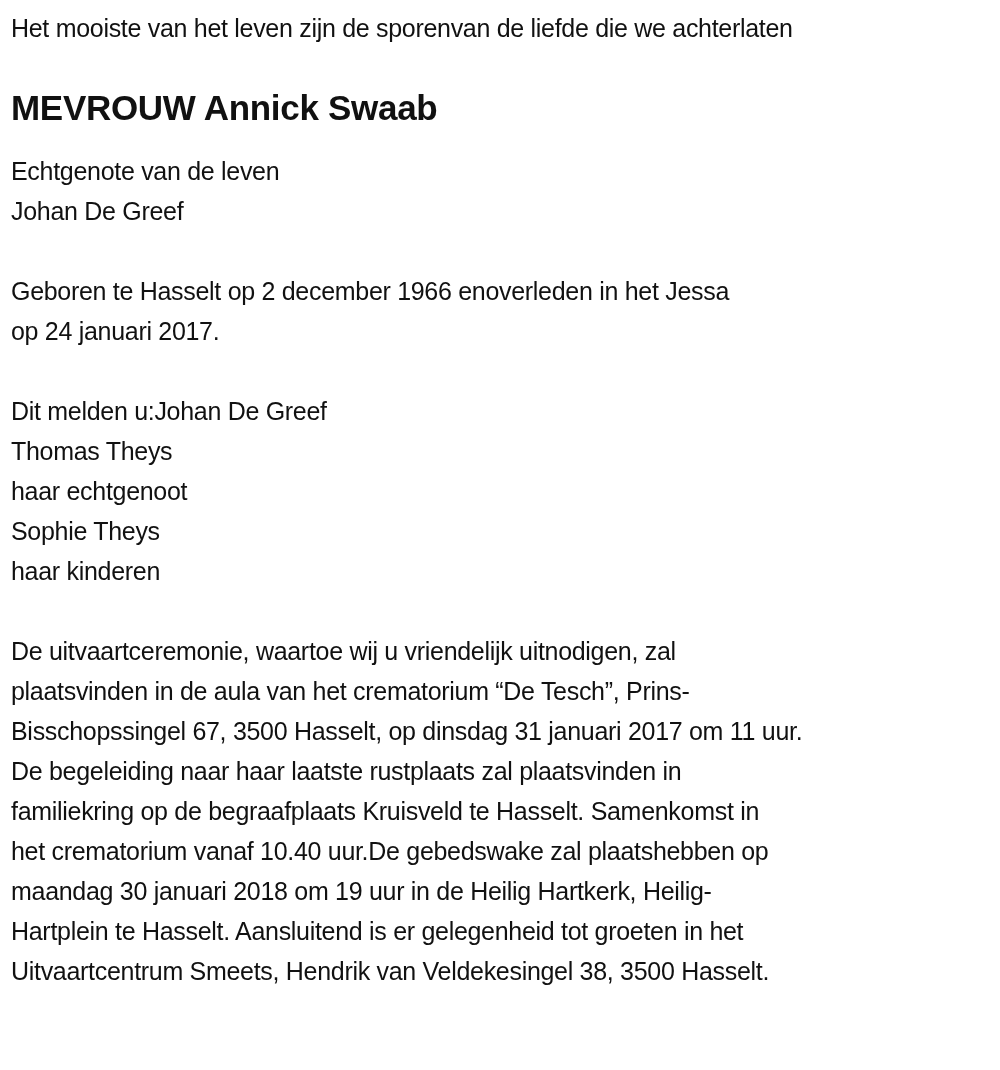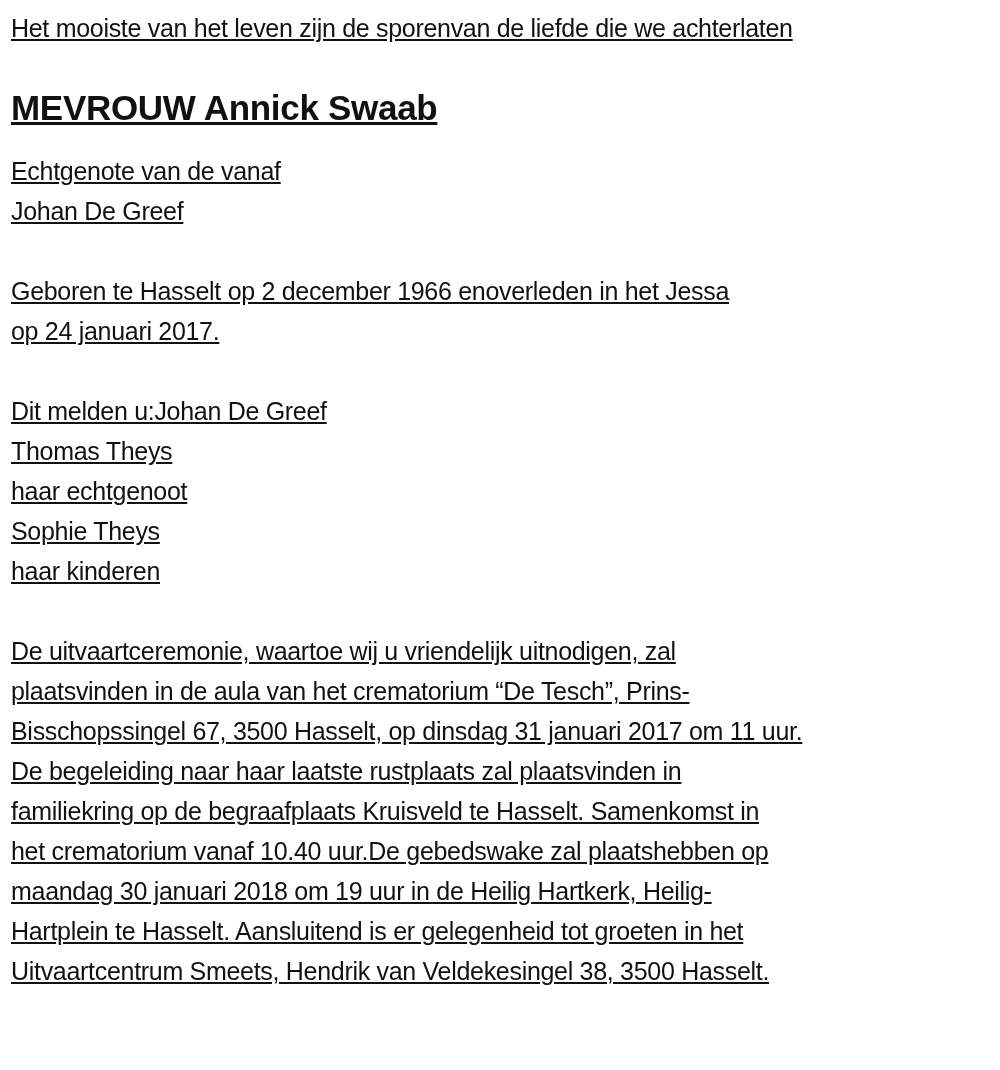--- a/index.html
+++ b/index.html
@@ -10,21 +10,20 @@
     body {
       width: 1000px;
       height: 1070px;
       overflow: hidden;
       color: #111111;
       font-family: "Liberation Sans", sans-serif;
     }
     .page {
       position: relative;
       padding: 8px 16px 0 11px;
-      text-decoration: underline;
     }
     .line {
       display: block;
       height: 40px;
       line-height: 40px;
       font-size: 25px;
       letter-spacing: -0.3px;
       white-space: nowrap;
     }
     .gap {
@@ -47,21 +46,21 @@
 
 <div class="page">
 
   <div>
     <span class="line">Het mooiste van het leven zijn de sporenvan de liefde die we achterlaten</span>
   </div>
 
   <h1 class="heading" style="margin-left:0;">MEVROUW Annick Swaab</h1>
 
   <div>
-    <span class="line">Echtgenote van de vanaf</span>
+    <span class="line">Echtgenote van de leven</span>
     <span class="line">Johan De Greef</span>
   </div>
 
   <span class="gap"></span>
 
   <div>
     <span class="line">Geboren te Hasselt op 2 december 1966 enoverleden in het Jessa</span>
     <span class="line">op 24 januari 2017.</span>
   </div>
 

